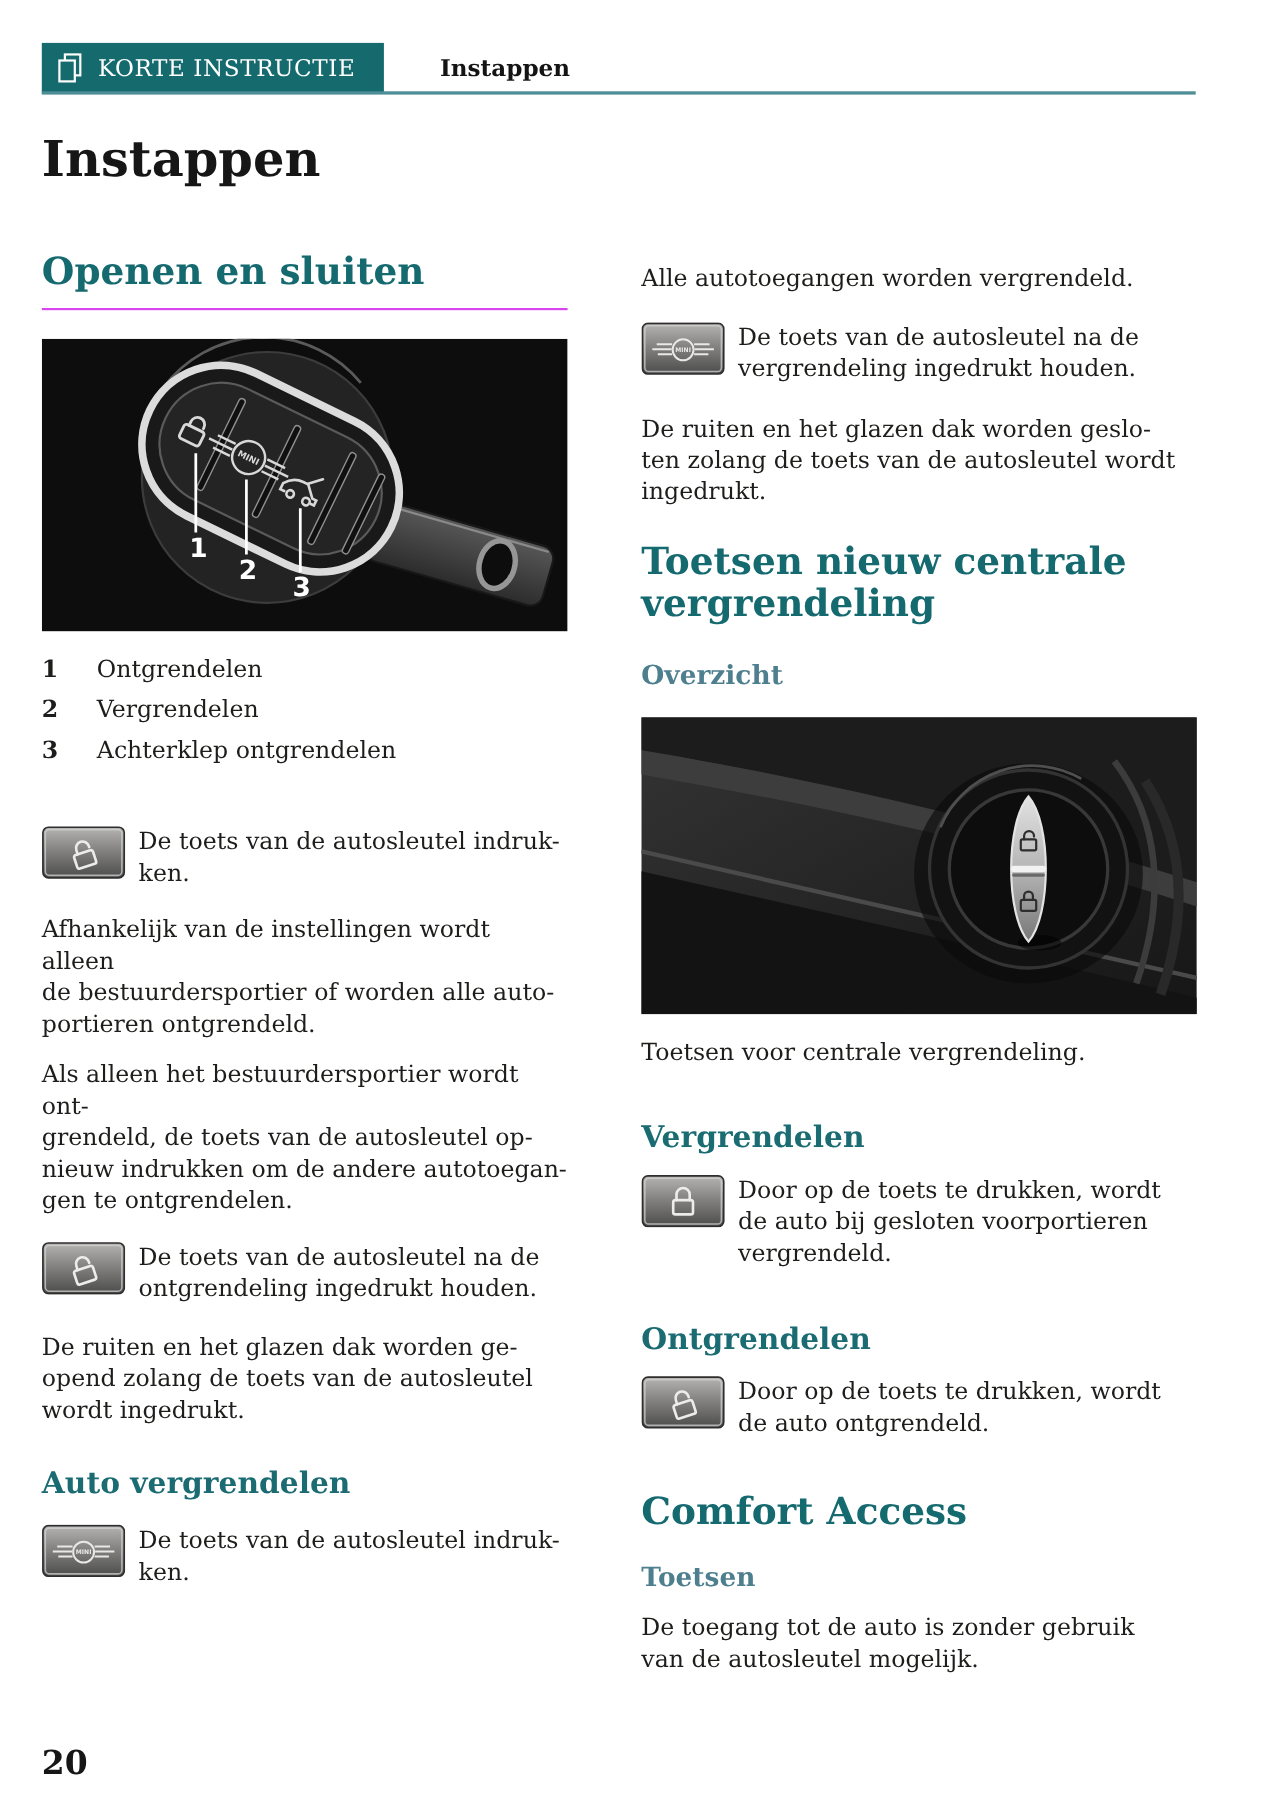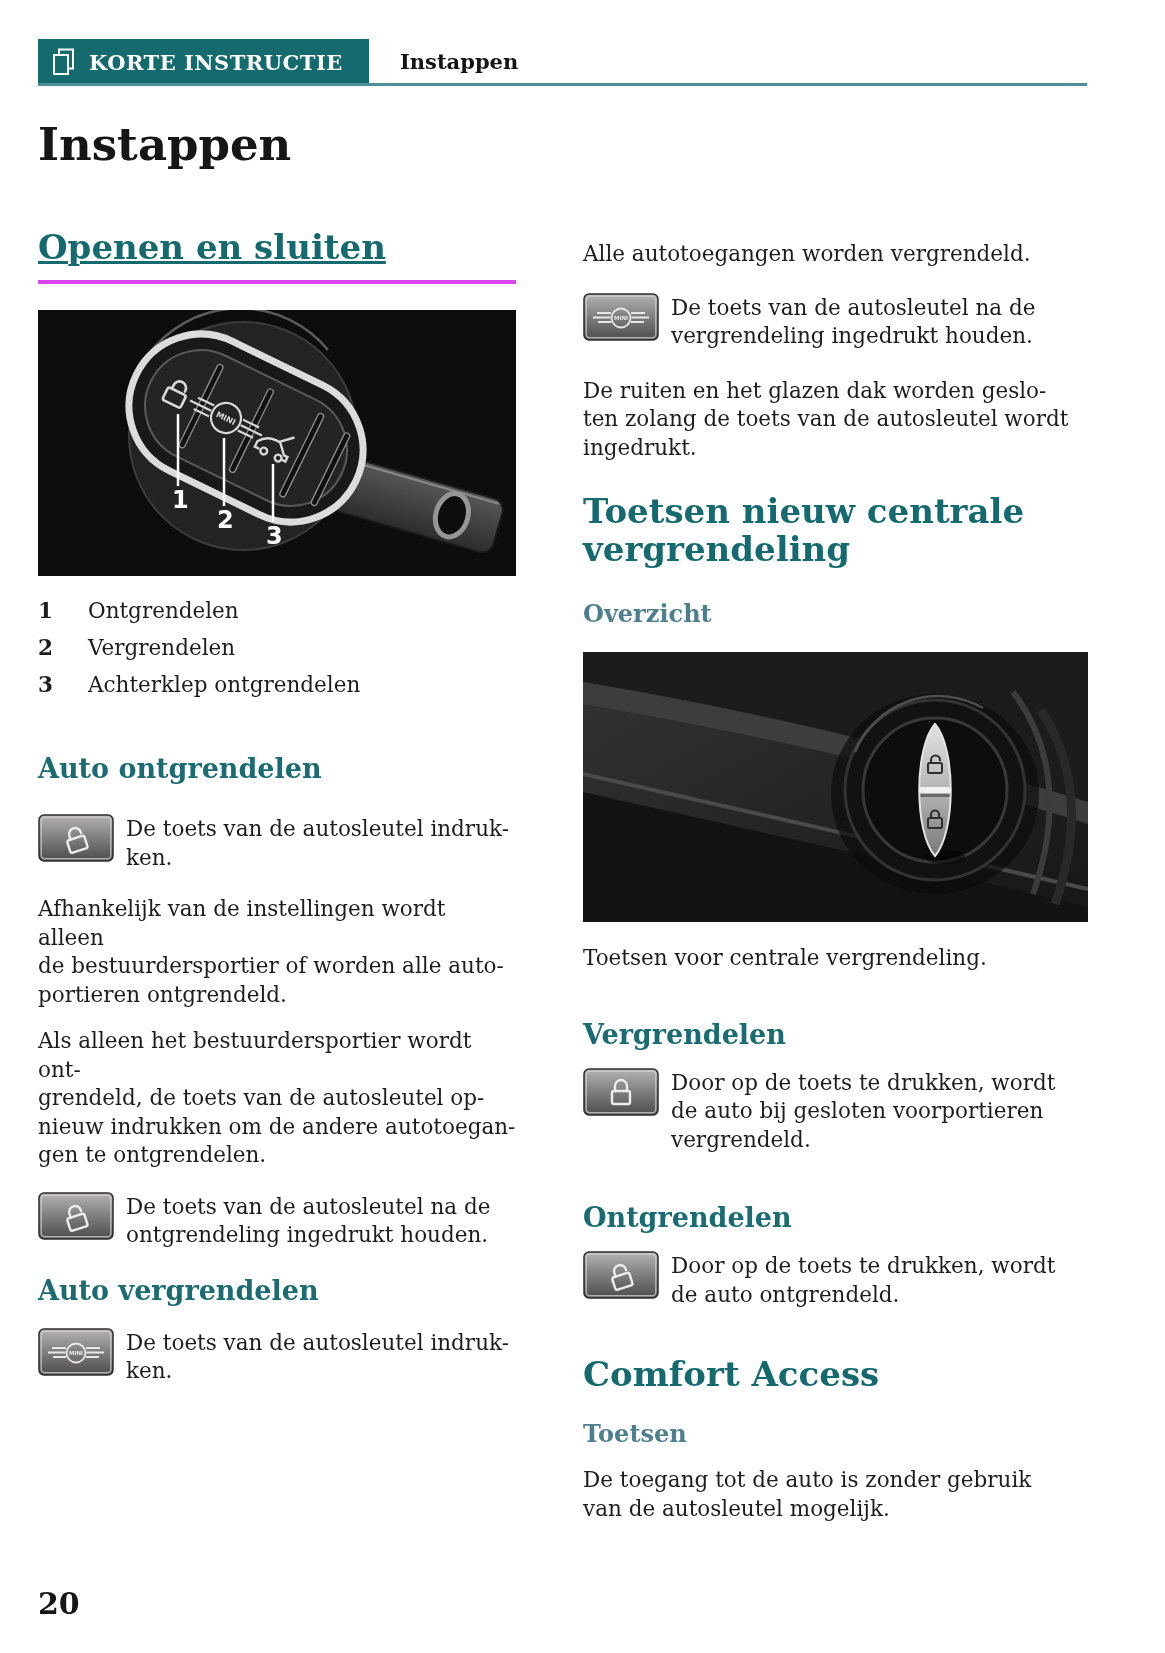--- a/index.html
+++ b/index.html
@@ -2,31 +2,31 @@
 <html><head>
 <meta charset="utf-8">
 <style>
   html,body{margin:0;padding:0;background:#e9e9e9;}
   .page{position:relative;width:1165px;height:1653px;background:#ffffff;
         font-family:"DejaVu Serif","Liberation Serif",serif;color:#1d1d1b;
         margin:0 auto;overflow:hidden;}
   
   .badge{position:absolute;left:38px;top:39px;height:46px;background:#156a6e;
          display:flex;align-items:center;gap:13px;padding:0 26px 0 14px;}
-  .badge-label{color:#ffffff;font-weight:bold;font-size:21px;letter-spacing:.5px;}
+  .badge-label{color:#ffffff;font-weight:normal;font-size:21px;letter-spacing:.5px;}
   .header-title{position:absolute;left:400px;top:49px;font-weight:bold;font-size:21px;color:#141414;}
   .header-rule{position:absolute;left:38px;top:83px;width:1049px;height:3px;background:#4e8e96;}
   .h1{position:absolute;left:38px;top:118px;font-size:45px;font-weight:bold;color:#161616;margin:0;}
   
   .col{position:absolute;top:228px;}
   .col-left{left:38px;width:478px;}
   .col-right{left:583px;width:505px;}
   
   .h2{font-size:34px;line-height:38px;font-weight:bold;color:#156a70;margin:0;white-space:pre-line;}
-  .h2-underlined{border-bottom:4px solid #d946ef;padding-bottom:14px;text-decoration:underline;}
+  .h2-underlined{border-bottom:2px solid #d946ef;padding-bottom:14px;}
   .h3{font-size:27px;line-height:31px;font-weight:bold;color:#1a6b72;margin:0;}
   .h4{font-size:24px;line-height:28px;font-weight:bold;color:#4e7f8e;margin:0;}
   .para{font-size:21.5px;line-height:28.5px;margin:0;white-space:pre-line;}
   
   .legend{margin-top:16px;}
   .legend-row{display:flex;font-size:21.5px;line-height:37px;}
   .legend-num{font-weight:bold;width:50px;flex:none;}
   
   .step{display:flex;align-items:flex-start;}
   .step-ic{flex:none;width:76px;height:48px;}
@@ -145,21 +145,20 @@
       <div class="legend-row">
         <span class="legend-num">2</span>
         <span>Vergrendelen</span>
       </div>
       <div class="legend-row">
         <span class="legend-num">3</span>
         <span>Achterklep ontgrendelen</span>
       </div>
     </div>
 
-    <h3 class="h3" style="margin-bottom:30px;">Auto ontgrendelen</h3>
 
     <div class="step" style="margin-bottom:23px;">
       <svg class="step-ic" viewBox="0 0 76 48">
         <rect x="1" y="1" width="74" height="46" rx="5" fill="url(#gBtn)" stroke="#2e2e2e" stroke-width="1.5"></rect>
         <rect x="3.2" y="3.2" width="69.6" height="41.6" rx="3.5" fill="none" stroke="#d2d1d0" stroke-width="1.4" opacity=".75"></rect>
         <g transform="translate(38 26) rotate(-18)" stroke="#ececeb" stroke-width="2.4" fill="none" stroke-linecap="round">
           <rect x="-9" y="-2" width="18" height="13" rx="2"></rect>
           <path d="M -5,-2 v-4 a6,6 0 0 1 12,0 v1"></path>
         </g>
       </svg>
@@ -181,20 +180,23 @@
         <rect x="3.2" y="3.2" width="69.6" height="41.6" rx="3.5" fill="none" stroke="#d2d1d0" stroke-width="1.4" opacity=".75"></rect>
         <g transform="translate(38 26) rotate(-18)" stroke="#ececeb" stroke-width="2.4" fill="none" stroke-linecap="round">
           <rect x="-9" y="-2" width="18" height="13" rx="2"></rect>
           <path d="M -5,-2 v-4 a6,6 0 0 1 12,0 v1"></path>
         </g>
       </svg>
       <div class="step-tx">De toets van de autosleutel na de
 ontgrendeling ingedrukt houden.</div>
     </div>
 
+    <p class="para" style="margin-bottom:36px;">De ruiten en het glazen dak worden ge-
+opend zolang de toets van de autosleutel
+wordt ingedrukt.</p>
 
     <h3 class="h3" style="margin-bottom:22px;">Auto vergrendelen</h3>
 
     <div class="step">
       <svg class="step-ic" viewBox="0 0 76 48">
         <rect x="1" y="1" width="74" height="46" rx="5" fill="url(#gBtn)" stroke="#2e2e2e" stroke-width="1.5"></rect>
         <rect x="3.2" y="3.2" width="69.6" height="41.6" rx="3.5" fill="none" stroke="#d2d1d0" stroke-width="1.4" opacity=".75"></rect>
         <g stroke="#e9e8e7" fill="none" stroke-width="1.8">
           <circle cx="38" cy="25" r="9.5"></circle>
           <path d="M28,20 H14 M27.5,24.5 H10 M28,29 H15"></path>

